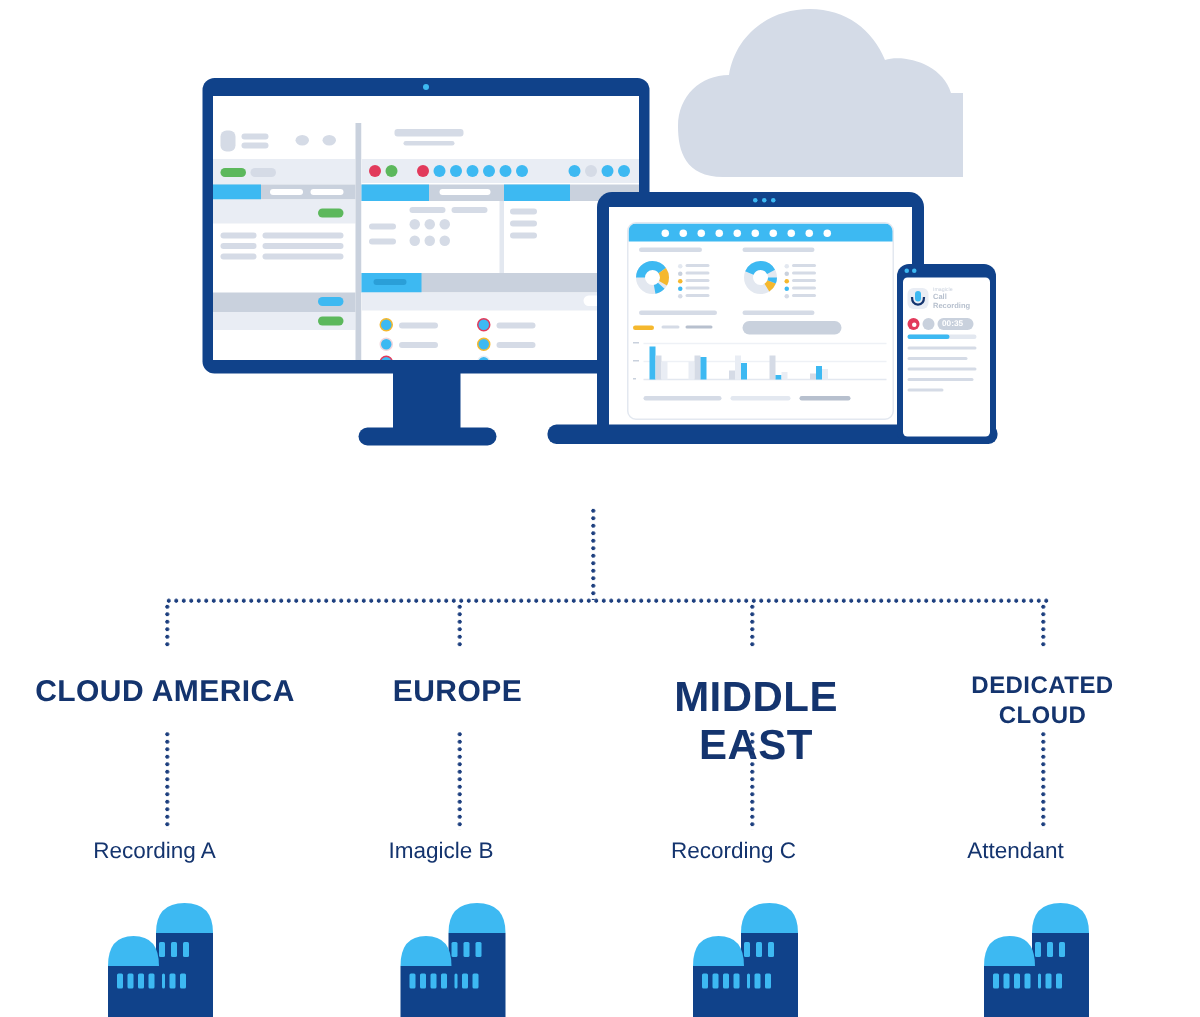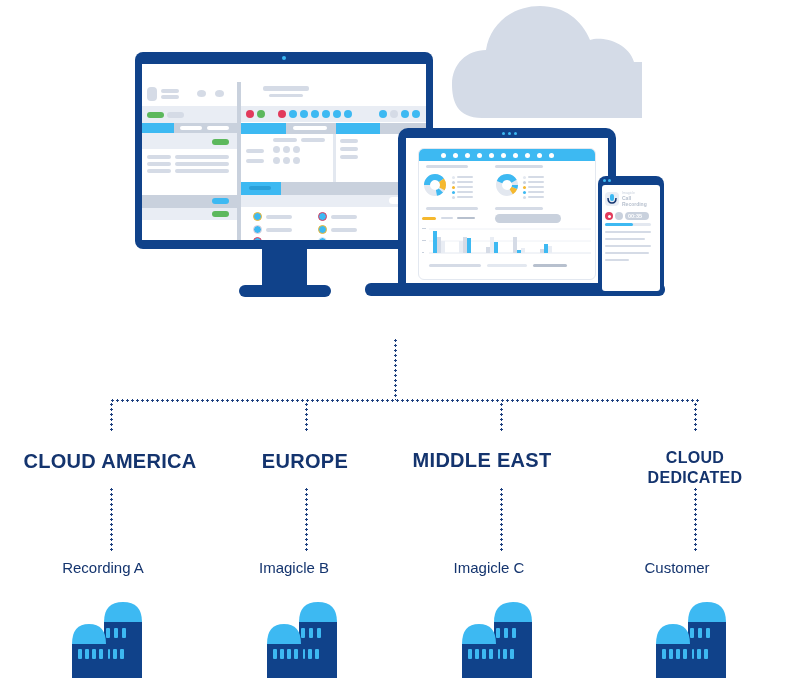--- a/index.html
+++ b/index.html
@@ -270,35 +270,35 @@
 
 <div class="vdot" style="left:394px;top:338px;height:62px;"></div>
 <div class="hdot" style="left:110px;top:399px;width:590px;"></div>
 <div class="vdot" style="left:110px;top:402px;height:30px;"></div>
 <div class="vdot" style="left:305px;top:402px;height:30px;"></div>
 <div class="vdot" style="left:500px;top:402px;height:30px;"></div>
 <div class="vdot" style="left:694px;top:402px;height:30px;"></div>
 
 <div class="region-label" style="left:10px;top:450px;width:200px;font-size:20px;">CLOUD AMERICA</div>
 <div class="region-label" style="left:235px;top:450px;width:140px;font-size:20px;">EUROPE</div>
-<div class="region-label" style="left:392px;top:449px;width:180px;font-size:20px;">MIDDLE EAST</div>
+<div class="region-label" style="left:414px;top:449px;width:180px;font-size:28px;">MIDDLE EAST</div>
 <div class="region-label" style="left:625px;top:448px;width:140px;font-size:16px;line-height:20px;">
+  <div>DEDICATED</div>
   <div>CLOUD</div>
-  <div>DEDICATED</div>
 </div>
 
 <div class="vdot" style="left:110px;top:487px;height:66px;"></div>
 <div class="vdot" style="left:305px;top:487px;height:66px;"></div>
 <div class="vdot" style="left:500px;top:487px;height:66px;"></div>
 <div class="vdot" style="left:694px;top:487px;height:66px;"></div>
 
 <div class="customer-label" style="left:23px;top:559px;">Recording A</div>
 <div class="customer-label" style="left:214px;top:559px;">Imagicle B</div>
-<div class="customer-label" style="left:409px;top:559px;">Imagicle C</div>
-<div class="customer-label" style="left:597px;top:559px;">Customer</div>
+<div class="customer-label" style="left:409px;top:559px;">Recording C</div>
+<div class="customer-label" style="left:597px;top:559px;">Attendant</div>
 
 <svg class="building" style="left:68px;top:602px;" viewBox="0 0 80 78">
   <path d="M36 20 Q36 0 55 0 Q74 0 74 20 Z" fill="#3db9f2"></path>
   <rect x="36" y="20" width="38" height="58" fill="#10428a"></rect>
   <path d="M4 42 Q4 22 21 22 Q38 22 38 42 Z" fill="#3db9f2"></path>
   <rect x="4" y="42" width="34" height="36" fill="#10428a"></rect>
   <rect x="38" y="26" width="4" height="10" rx="1" fill="#3db9f2"></rect>
     <rect x="46" y="26" width="4" height="10" rx="1" fill="#3db9f2"></rect>
     <rect x="54" y="26" width="4" height="10" rx="1" fill="#3db9f2"></rect>
   <rect x="10" y="47" width="4" height="10" rx="1" fill="#3db9f2"></rect>

